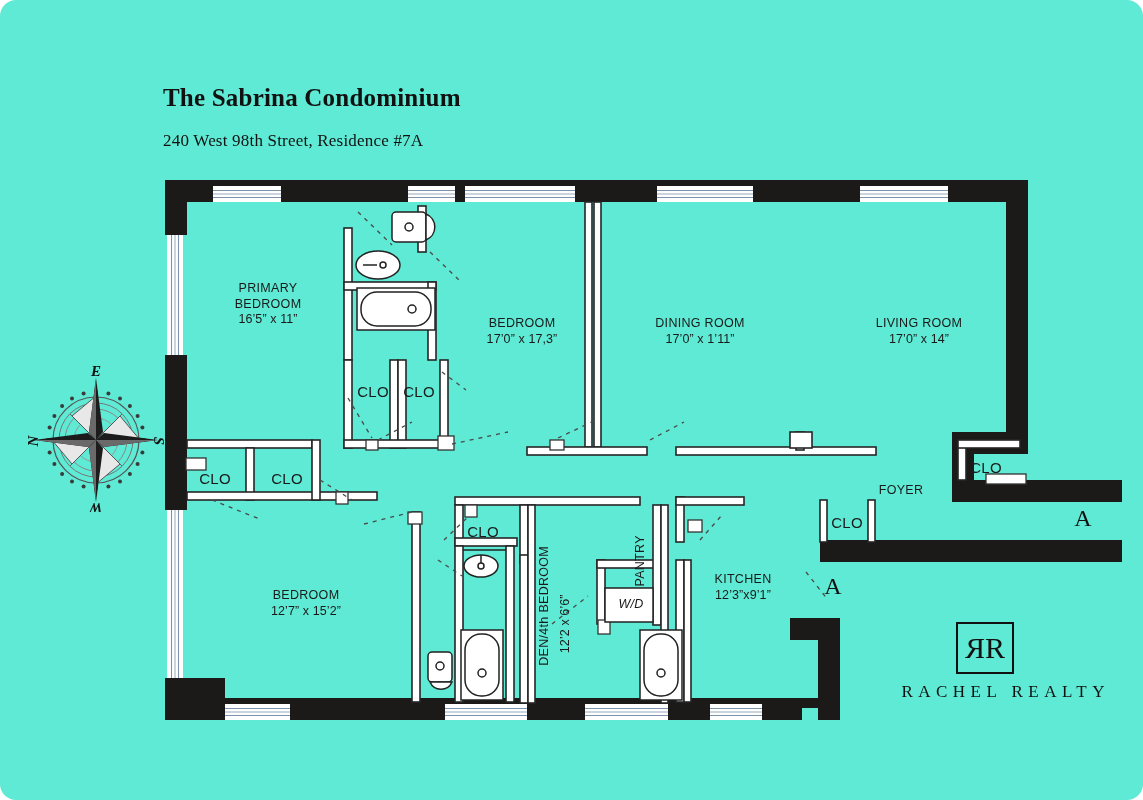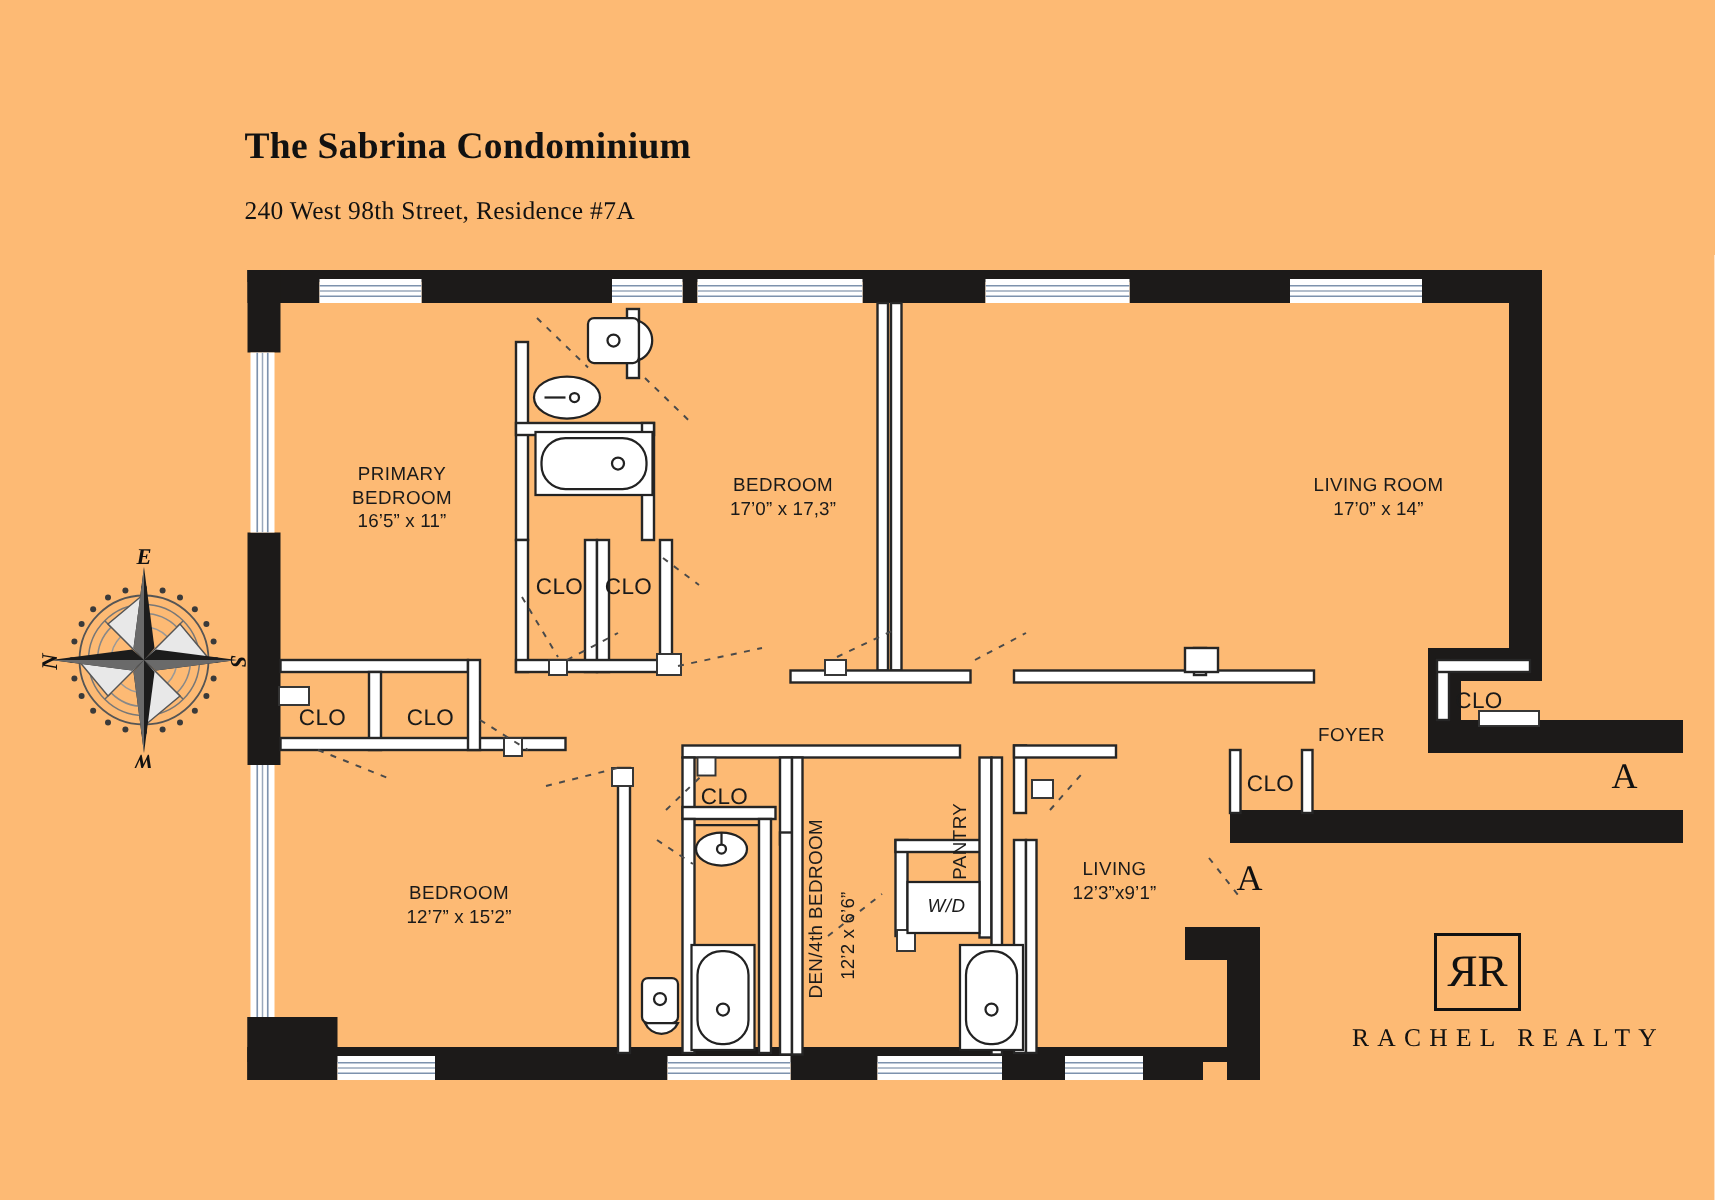--- a/index.html
+++ b/index.html
@@ -1,19 +1,19 @@
 <!DOCTYPE html>
 <html><head>
 <meta charset="utf-8">
 <style>
   html,body{margin:0;padding:0;background:#ffffff;}
   body{width:1143px;height:800px;position:relative;overflow:hidden;
        font-family:"Liberation Sans",sans-serif;color:#111;}
 
-  #page{position:absolute;left:0;top:0;width:1143px;height:800px;background:#fdba74;}
+  #page{position:absolute;left:0;top:0;width:1143px;height:800px;background:#5eead4;border-radius:16px;}
 
   
   .title{position:absolute;left:163px;top:84px;font-family:"Liberation Serif",serif;
          font-weight:700;font-size:25px;letter-spacing:.2px;color:#111;white-space:nowrap;}
   .subtitle{position:absolute;left:163px;top:131px;font-family:"Liberation Serif",serif;
          font-weight:400;font-size:17px;letter-spacing:.2px;color:#111;white-space:nowrap;}
 
   
   #plan{position:absolute;left:0;top:0;width:1143px;height:800px;}
 
@@ -300,44 +300,48 @@
       <g>
         <rect x="605" y="588" width="48" height="34"></rect>
       </g>
     </g>
 
     <g fill="#ffffff" stroke="#262626" stroke-width="1.6">
       <rect x="790" y="432" width="22" height="16"></rect>
     </g>
   </svg>
 
-  <div class="lbl room" style="left:208px;top:281px;width:120px;margin-top:28px;">
+  <div class="lbl room" style="left:208px;top:281px;width:120px;">
     <div>PRIMARY</div>
     <div>BEDROOM</div>
     <div class="dim">16’5” x 11”</div>
   </div>
 
   <div class="lbl room" style="left:462px;top:316px;width:120px;">
     <div>BEDROOM</div>
     <div class="dim">17’0” x 17,3”</div>
   </div>
 
+  <div class="lbl room" style="left:630px;top:316px;width:140px;">
+    <div>DINING ROOM</div>
+    <div class="dim">17’0” x 1’11”</div>
+  </div>
 
   <div class="lbl room" style="left:849px;top:316px;width:140px;">
     <div>LIVING ROOM</div>
     <div class="dim">17’0” x 14”</div>
   </div>
 
   <div class="lbl room" style="left:246px;top:588px;width:120px;">
     <div>BEDROOM</div>
     <div class="dim">12’7” x 15’2”</div>
   </div>
 
   <div class="lbl room" style="left:683px;top:572px;width:120px;">
-    <div>LIVING</div>
+    <div>KITCHEN</div>
     <div class="dim">12’3”x9’1”</div>
   </div>
 
   <div class="lbl room vert" style="left:480px;top:598px;width:130px;">
     <div>DEN/4th BEDROOM</div>
   </div>
   <div class="lbl dim vert" style="left:501px;top:616px;width:130px;">
     <span>12’2 x 6’6”</span>
   </div>
   <div class="lbl room vert" style="left:601px;top:553px;width:80px;">

